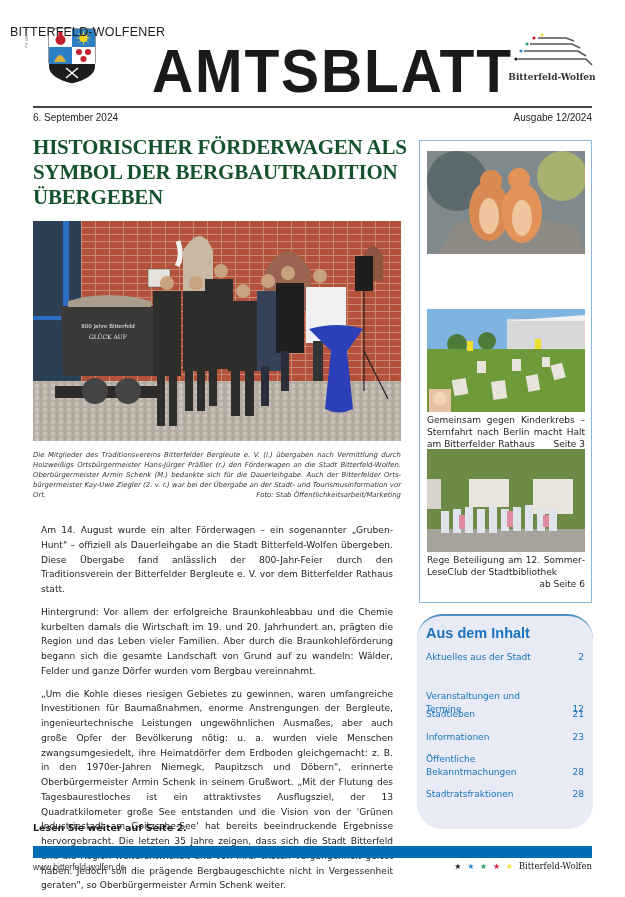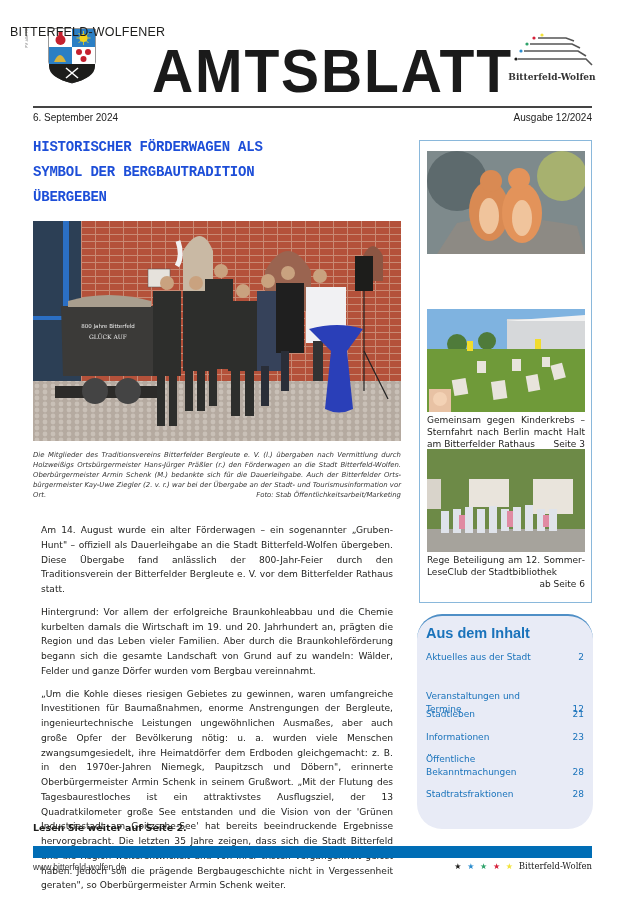--- a/index.html
+++ b/index.html
@@ -12,21 +12,21 @@
   .coat { position: absolute; left: 48px; top: 28px; width: 48px; height: 56px; }
   .supertitle { position: absolute; left: 0; width: 625px; top: 25px; text-align: left; font-family: "Liberation Sans", sans-serif; font-size: 12.5px; letter-spacing: 0.2px; color: #1d1d1b; padding-left: 10px;}
   .masthead { position: absolute; left: 138px; top: 36px; width: 350px; text-align: center; font-family: "Liberation Sans", sans-serif; font-weight: bold; font-size: 62px; line-height: 70px; letter-spacing: 2px; color: #1a1a1a; transform: scaleX(0.92); transform-origin: center; }
   .city-logo { position: absolute; left: 508px; top: 32px; width: 88px; height: 50px; }
   .city-logo .name { position:absolute; left:0; right:0; bottom:0; text-align:center; font-family:"DejaVu Serif", serif; font-weight:bold; font-size: 9px; color:#333; }
   .head-rule { position: absolute; left: 33px; top: 106px; width: 559px; height: 2px; background: #444; }
   .issue-date { position: absolute; left: 33px; top: 112px; font-family: "Liberation Sans", sans-serif; font-size: 10px; color: #222; }
   .issue-no { position: absolute; right: 33px; top: 112px; font-family: "Liberation Sans", sans-serif; font-size: 10px; color: #222; }
 
   
-  .headline { position: absolute; left: 33px; top: 135px; width: 380px; font-family: Liberation Mono, monospace; font-size: 14px; line-height: 25px; color: #1d4ed8; letter-spacing: -0.2px; }
+  .headline { position: absolute; left: 33px; top: 135px; width: 380px; font-family: Liberation Serif, serif; font-size: 21px; line-height: 25px; color: #14532d; letter-spacing: -0.2px; }
   .photo-main { position: absolute; left: 33px; top: 221px; width: 368px; height: 220px; overflow: hidden; background: #b2553f; }
   .caption { position: absolute; left: 33px; top: 450px; width: 368px; font-family: "DejaVu Sans", sans-serif; font-style: italic; font-size: 6.9px; line-height: 10.1px; color: #333; text-align: justify; }
   .caption .credit { display: inline-block; float: right; }
   .body-text { position: absolute; left: 33px; top: 515px; width: 368px; font-family: "DejaVu Sans", sans-serif; font-size: 9.1px; line-height: 14.75px; color: #1d1d1b; text-align: justify; hyphens: manual; }
   .body-text p { margin: 8px; }
   .read-more { position: absolute; left: 33px; top: 822px; font-family: "DejaVu Sans", sans-serif; font-weight: bold; font-size: 9.5px; color: #1d1d1b; }
 
   
   .teaser-box { position: absolute; left: 419px; top: 140px; width: 173px; height: 463px; border: 1.5px solid #8ab8db; background: #fff; }
   .teaser { position: absolute; left: 7px; width: 158px; }

